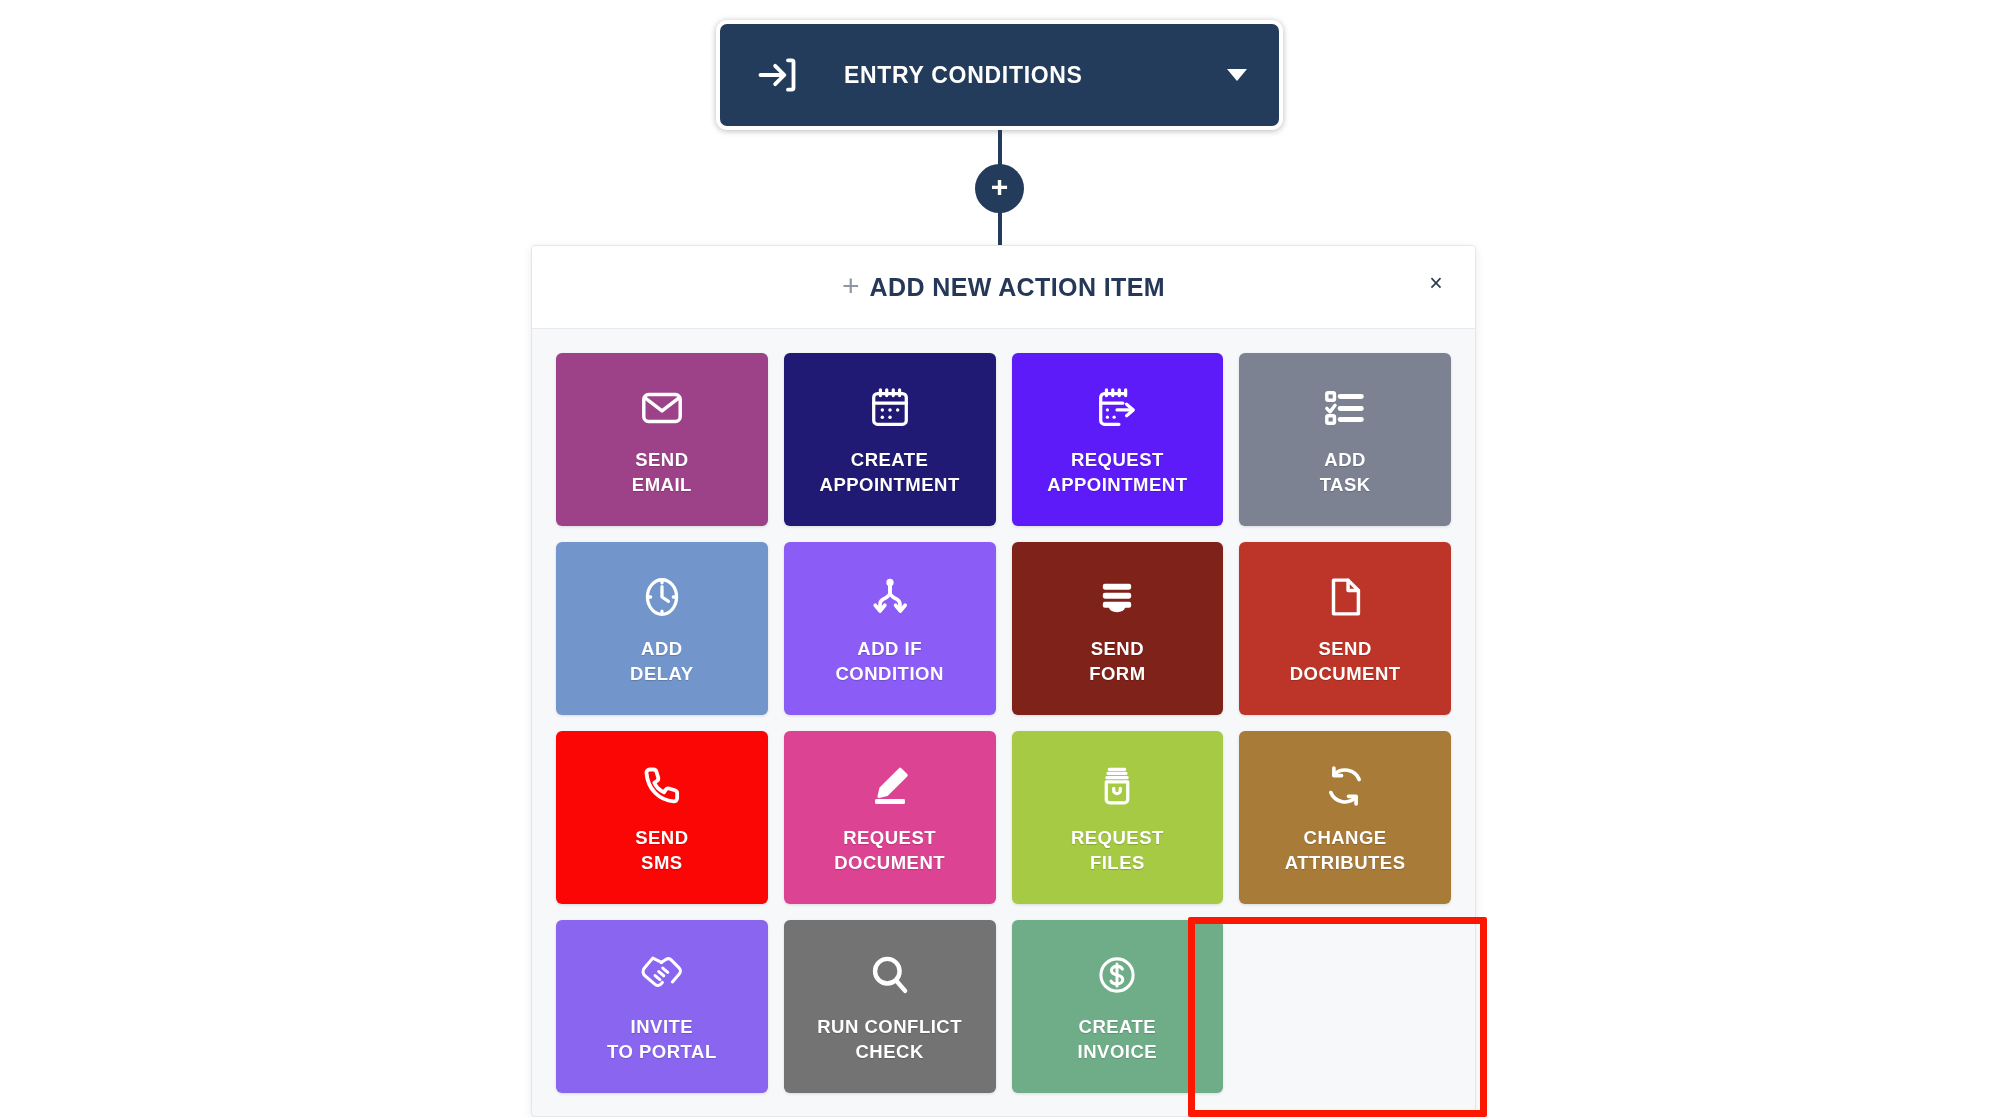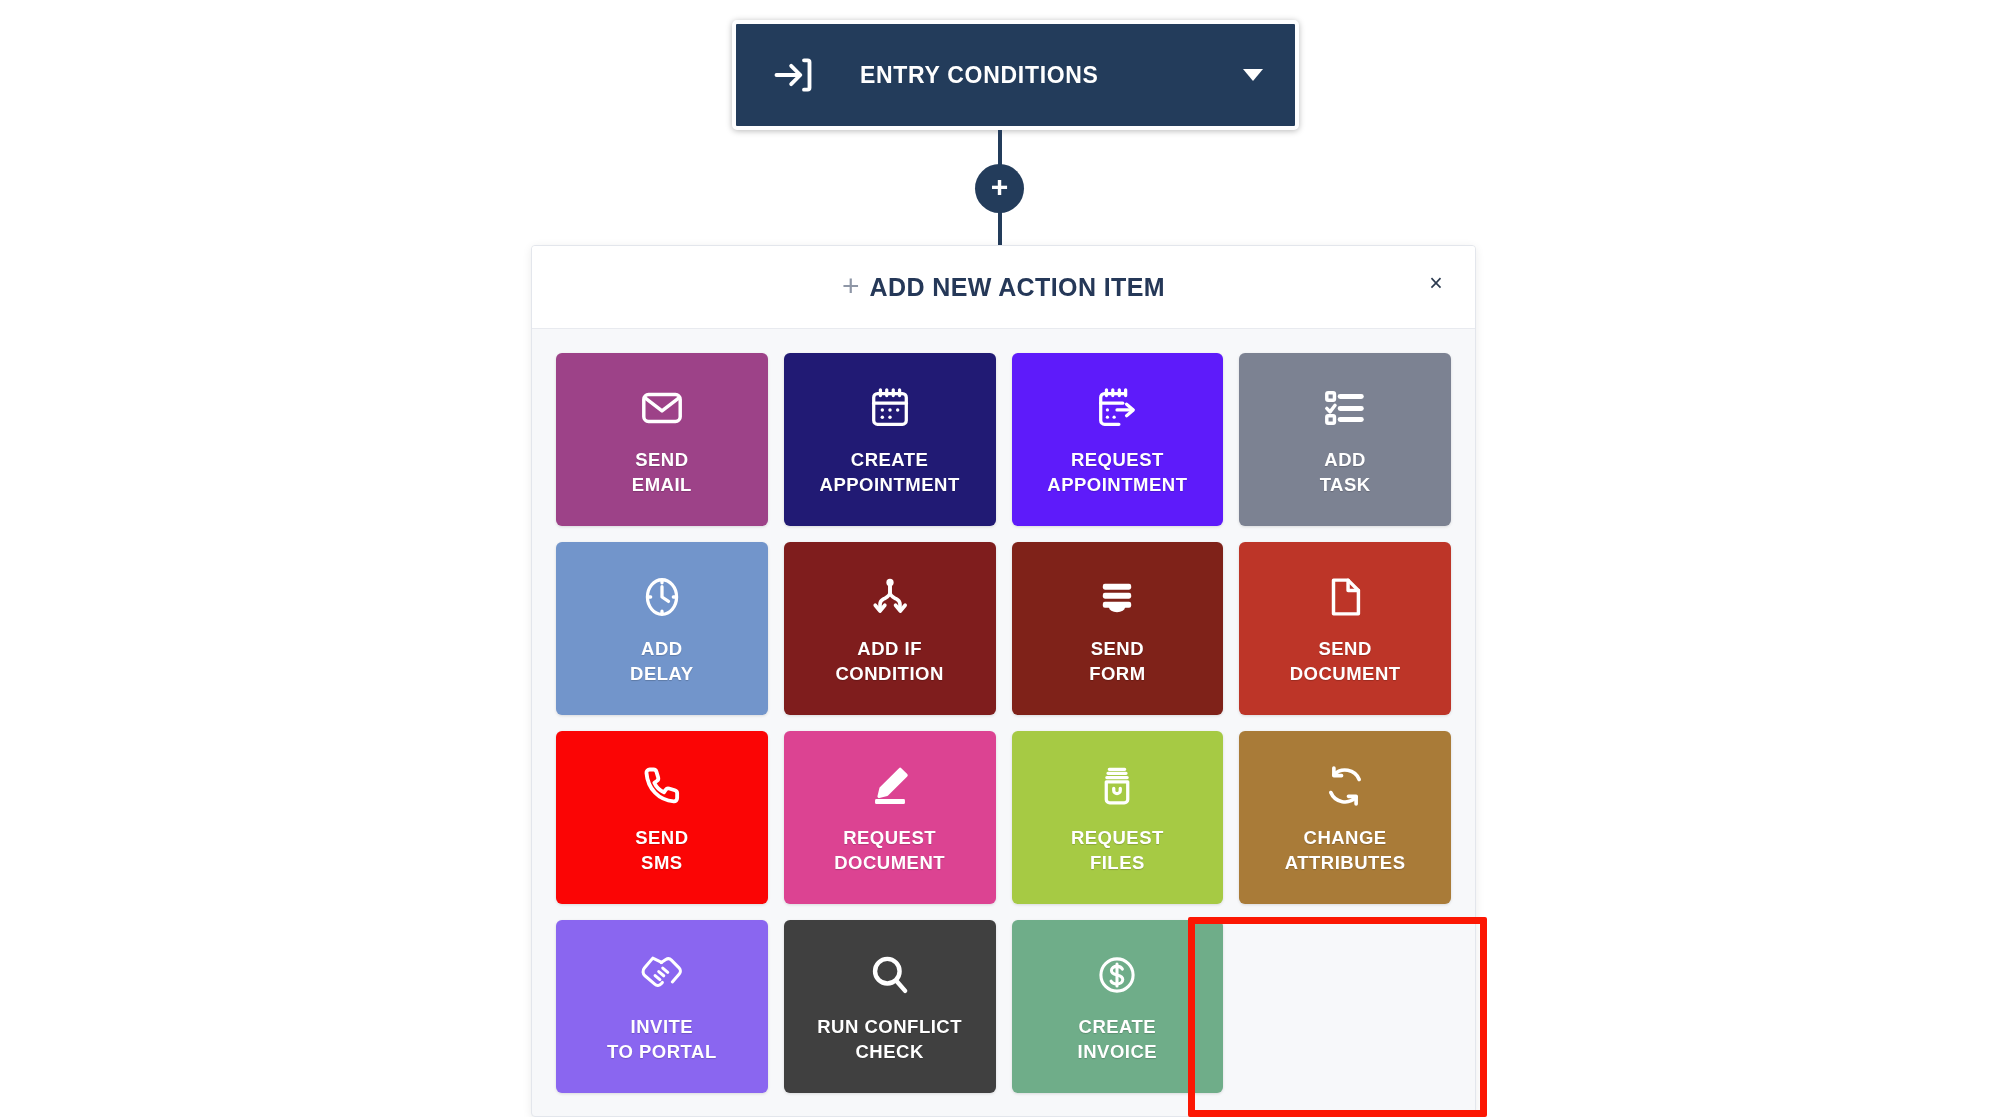--- a/index.html
+++ b/index.html
@@ -21,26 +21,25 @@
 
   
   .entry-node {
     position: absolute;
     left: 716px;
     top: 20px;
     width: 567px;
     height: 110px;
     background: #233c5b;
     border: 4px solid #ffffff;
-    border-radius: 5px;
+    border-radius: 11px;
     box-shadow: 0 1px 6px rgba(0,0,0,0.28);
     display: flex;
     align-items: center;
     padding: 0 24px 0 34px;
-    margin-left: 16px;
   }
   .entry-icon {
     width: 46px;
     height: 46px;
     flex: 0 0 auto;
     display: flex;
     align-items: center;
     justify-content: center;
   }
   .entry-label {
@@ -290,21 +289,21 @@
         <span class="tile-icon">
           <svg width="46" height="46" viewBox="0 0 24 24" fill="none" stroke="#fff" stroke-width="1.7" stroke-linecap="round" stroke-linejoin="round">
             <ellipse cx="12" cy="12" rx="7.6" ry="9"></ellipse>
             <path d="M12 6.6V12l3.4 2.3"></path>
             <path d="M12 3.2v1.4M12 19.4v1.4M4.7 12H6.1M17.9 12h1.4"></path>
           </svg>
         </span>
         <span class="tile-label"><span>ADD</span><br><span>DELAY</span></span>
       </div>
 
-      <div class="tile" style="background:#7f1d1d">
+      <div class="tile" style="background:#8b5cf6">
         <span class="tile-icon">
           <svg width="46" height="46" viewBox="0 0 24 24" fill="none" stroke="#fff" stroke-width="1.9" stroke-linecap="round" stroke-linejoin="round">
             <circle cx="12" cy="4.4" r="1.9" fill="#fff" stroke="none"></circle>
             <path d="M12 6.3v3.2c0 2-1.6 2.6-3.1 3.4-1.3.7-2.1 1.3-2.1 2.8v1.8"></path>
             <path d="M12 6.3v3.2c0 2 1.6 2.6 3.1 3.4 1.3.7 2.1 1.3 2.1 2.8v1.8"></path>
             <polyline points="4.3 16.3 6.8 19.3 9.3 16.3"></polyline>
             <polyline points="14.9 16.3 17.4 19.3 19.9 16.3"></polyline>
           </svg>
         </span>
         <span class="tile-label"><span>ADD IF</span><br><span>CONDITION</span></span>
@@ -379,21 +378,21 @@
         <span class="tile-icon">
           <svg width="46" height="46" viewBox="0 0 24 24" fill="none" stroke="#fff" stroke-width="1.6" stroke-linecap="round" stroke-linejoin="round">
             <path d="M11.8 5.4L7.2 3.2 2.8 8.4c-1 1.2-.9 3 .3 4l5.1 4.4c1 .9 2.5.8 3.4-.2l.6-.7"></path>
             <path d="M11.6 5.5l2.4-1.6c.9-.6 2.1-.5 2.9.3l4 4.1c.9.9.9 2.3.1 3.2l-3.6 4.1"></path>
             <path d="M8.4 12.3l2.5 2.1M10.3 10.2l2.6 2.2M12.4 8.4l2.6 2.2"></path>
           </svg>
         </span>
         <span class="tile-label"><span>INVITE</span><br><span>TO PORTAL</span></span>
       </div>
 
-      <div class="tile" style="background:#404040">
+      <div class="tile" style="background:#737373">
         <span class="tile-icon">
           <svg width="46" height="46" viewBox="0 0 24 24" fill="none" stroke="#fff" stroke-width="2.3" stroke-linecap="round" stroke-linejoin="round">
             <circle cx="10.6" cy="10" r="6.4"></circle>
             <path d="M15.4 15.1l4.5 5.2"></path>
           </svg>
         </span>
         <span class="tile-label"><span>RUN CONFLICT</span><br><span>CHECK</span></span>
       </div>
 
       <div class="tile" style="background:#6fad89">

